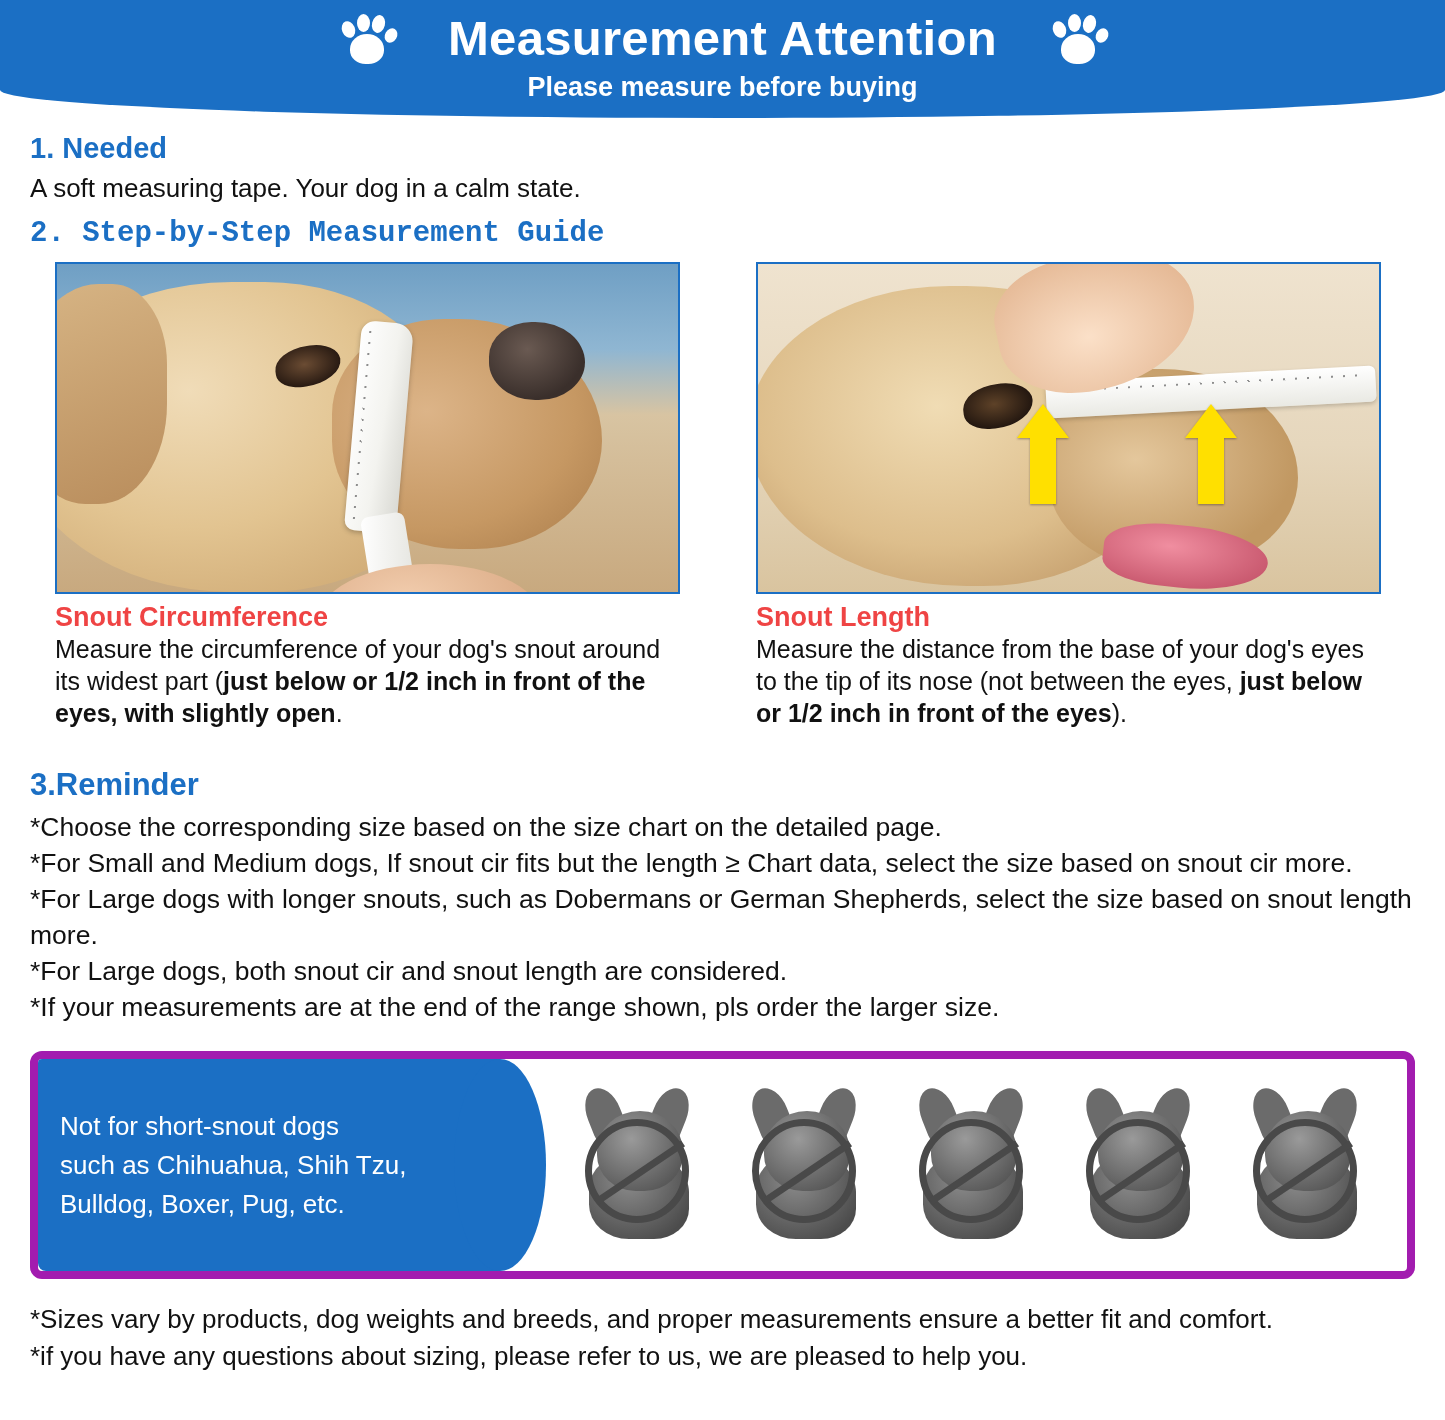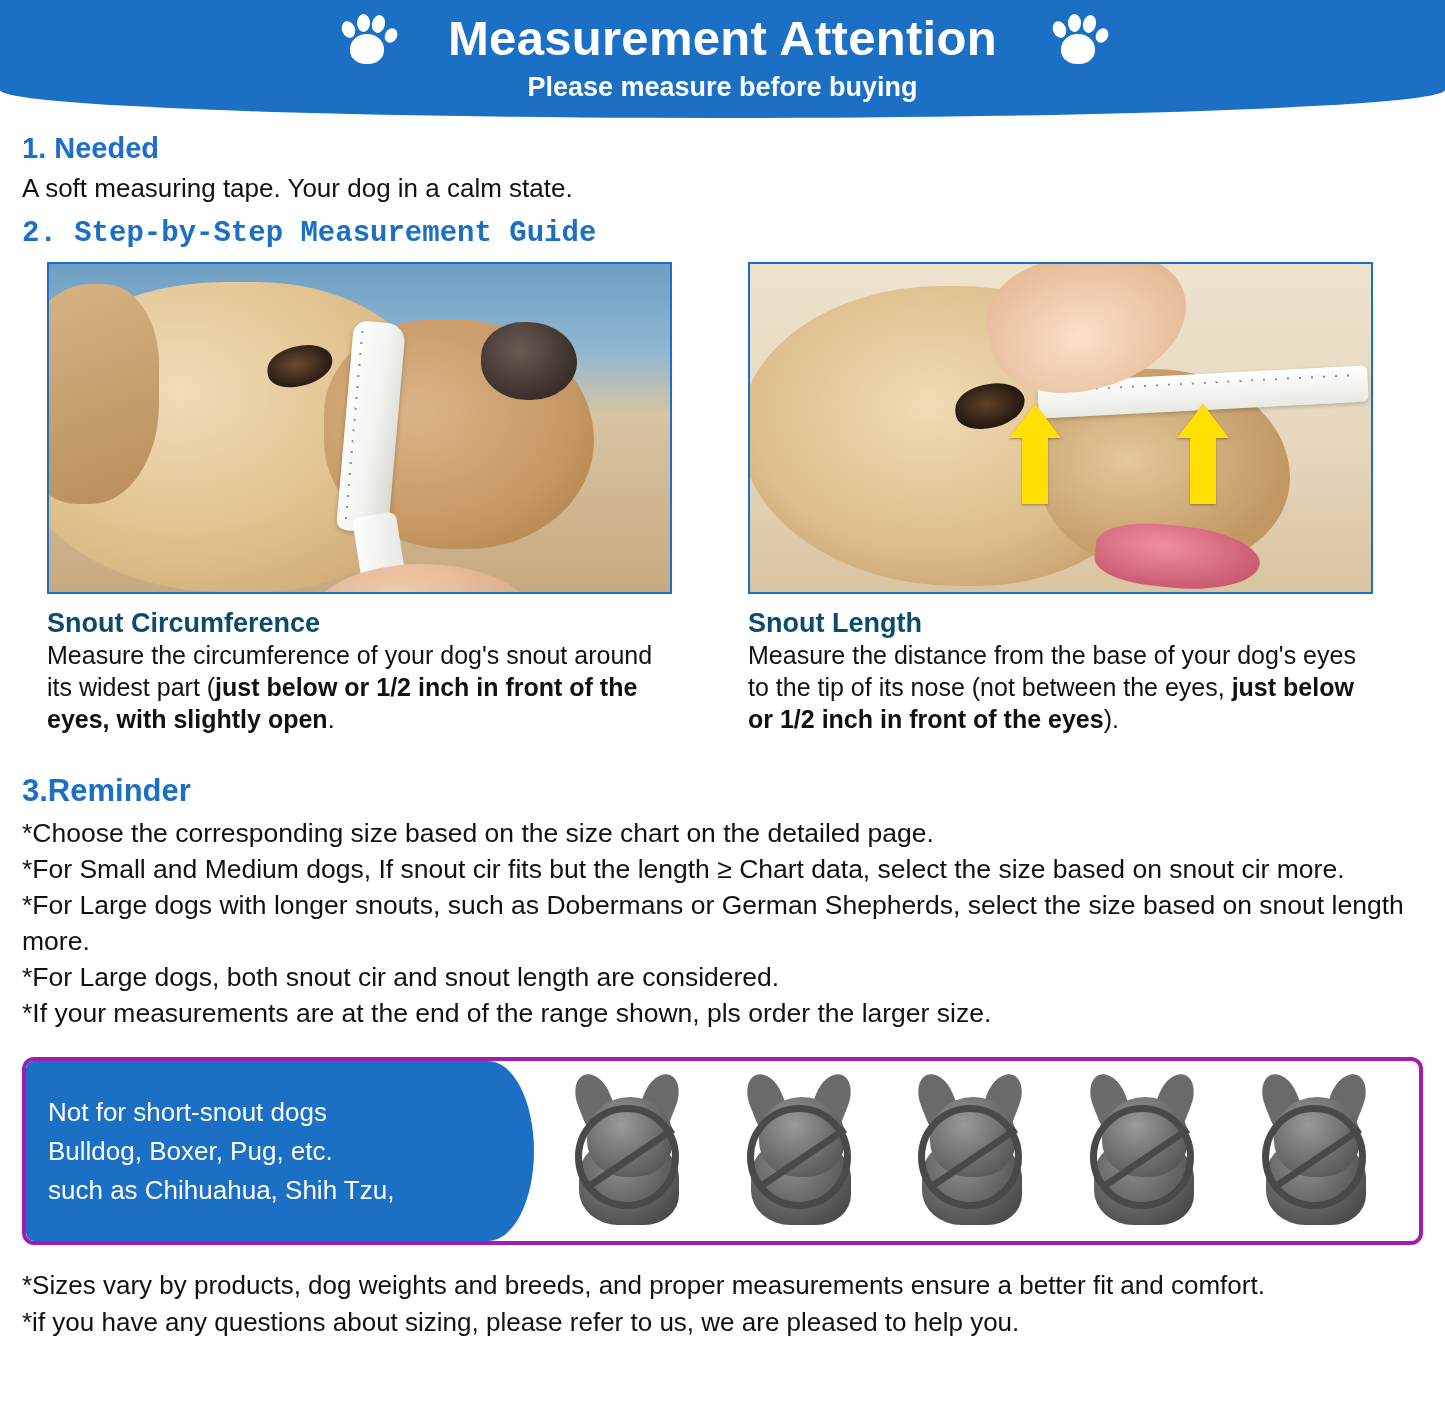--- a/index.html
+++ b/index.html
@@ -71,21 +71,21 @@
     left: 16px; top: 26px;
     border-radius: 50% 50% 46% 46%;
   }
   .paw .t1 { width: 13px; height: 17px; left: 8px;  top: 13px; transform: rotate(-22deg); }
   .paw .t2 { width: 13px; height: 18px; left: 23px; top: 6px; }
   .paw .t3 { width: 13px; height: 18px; left: 38px; top: 7px; transform: rotate(14deg); }
   .paw .t4 { width: 12px; height: 15px; left: 51px; top: 20px; transform: rotate(30deg); }
 
   
   .content {
-    padding: 0 22px;
+    padding: 0 30px;
     box-sizing: border-box;
   }
   .h-blue {
     color: #1b6fc4;
     font-weight: bold;
   }
   .sec1-title { font-size: 29px; margin-top: 14px; }
   .sec1-text  { font-size: 26px; margin-top: 8px; color: #111; }
   .sec2-title { font-size: 29px; margin-top: 13px; font-family: Liberation Mono, monospace; }
 
@@ -238,22 +238,22 @@
     border-right: 26px solid transparent;
     border-bottom: 34px solid #ffe000;
     margin-left: -13px;
   }
   .arrow.a1 { left: 272px; }
   .arrow.a2 { left: 440px; }
 
   .cap-title {
     font-size: 27px;
     font-weight: bold;
-    margin-top: 14px;
-    color: #0c4a6e;
+    margin-top: 8px;
+    color: #ef4444;
   }
   .cap-text {
     font-size: 25px;
     line-height: 1.28;
     margin-top: 0;
     color: #111;
   }
   .cap-text b { font-weight: bold; }
 
   .sec3-title {
@@ -264,22 +264,22 @@
     font-size: 26.5px;
     line-height: 1.36;
     margin-top: 6px;
     color: #111;
   }
   .reminder-list p { margin: 0; }
 
   
   .notice {
     margin-top: 26px;
-    height: 188px;
-    border: 4px solid #a21caf;
+    height: 228px;
+    border: 8px solid #a21caf;
     border-radius: 12px;
     display: flex;
     overflow: hidden;
     background: #ffffff;
     box-sizing: border-box;
   }
   .notice-left {
     width: 462px;
     background: #1b6fc4;
     color: #fff;
@@ -442,22 +442,22 @@
     <p>*For Small and Medium dogs, If snout cir fits but the length ≥ Chart data, select the size based on snout cir more.</p>
     <p>*For Large dogs with longer snouts, such as Dobermans or German Shepherds, select the size based on snout length more.</p>
     <p>*For Large dogs, both snout cir and snout length are considered.</p>
     <p>*If your measurements are at the end of the range shown, pls order the larger size.</p>
   </div>
 
   <div class="notice">
     <div class="notice-left">
       <div class="notice-text">
         <div>Not for short-snout dogs</div>
+        <div>such as Chihuahua, Shih Tzu,</div>
         <div>Bulldog, Boxer, Pug, etc.</div>
-        <div>such as Chihuahua, Shih Tzu,</div>
       </div>
     </div>
     <div class="notice-right">
       <div class="dog">
         <div class="body"></div>
           <div class="ear-l"></div>
           <div class="ear-r"></div>
           <div class="headc"></div>
         <div class="no-sign"></div>
       </div>

